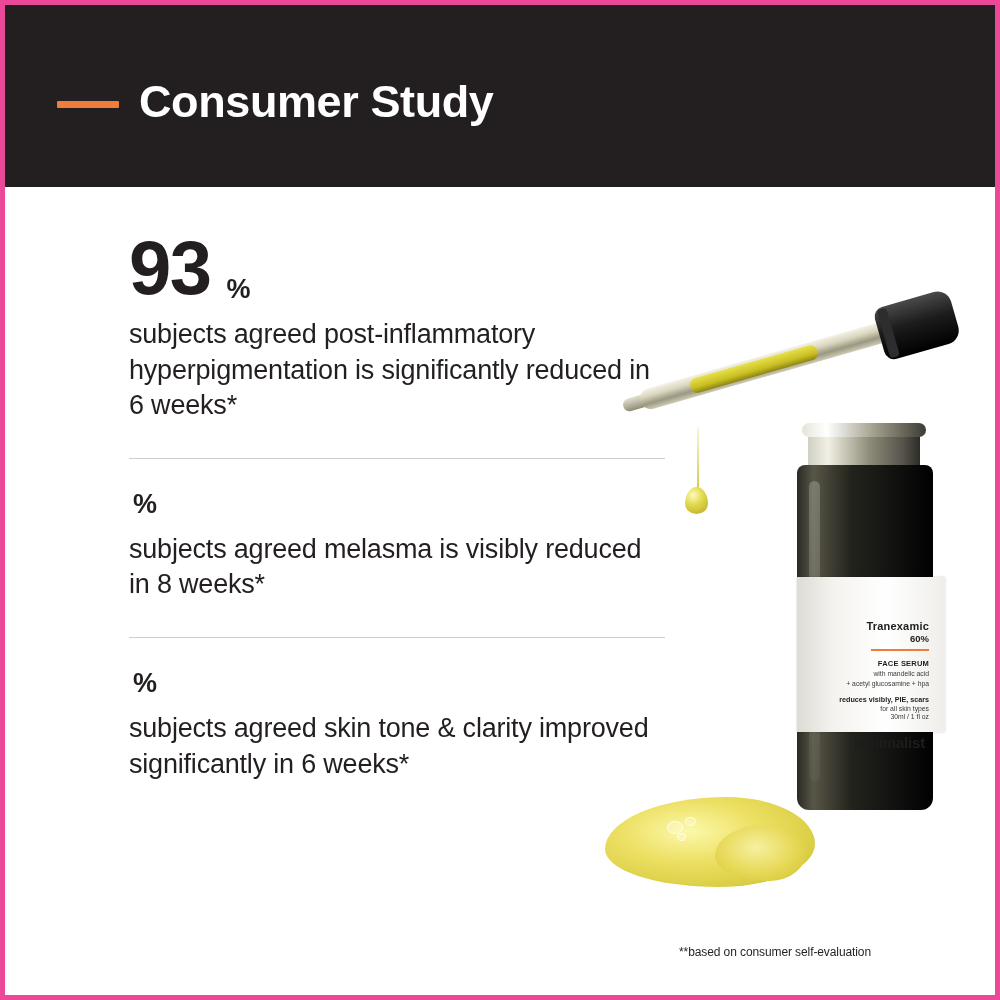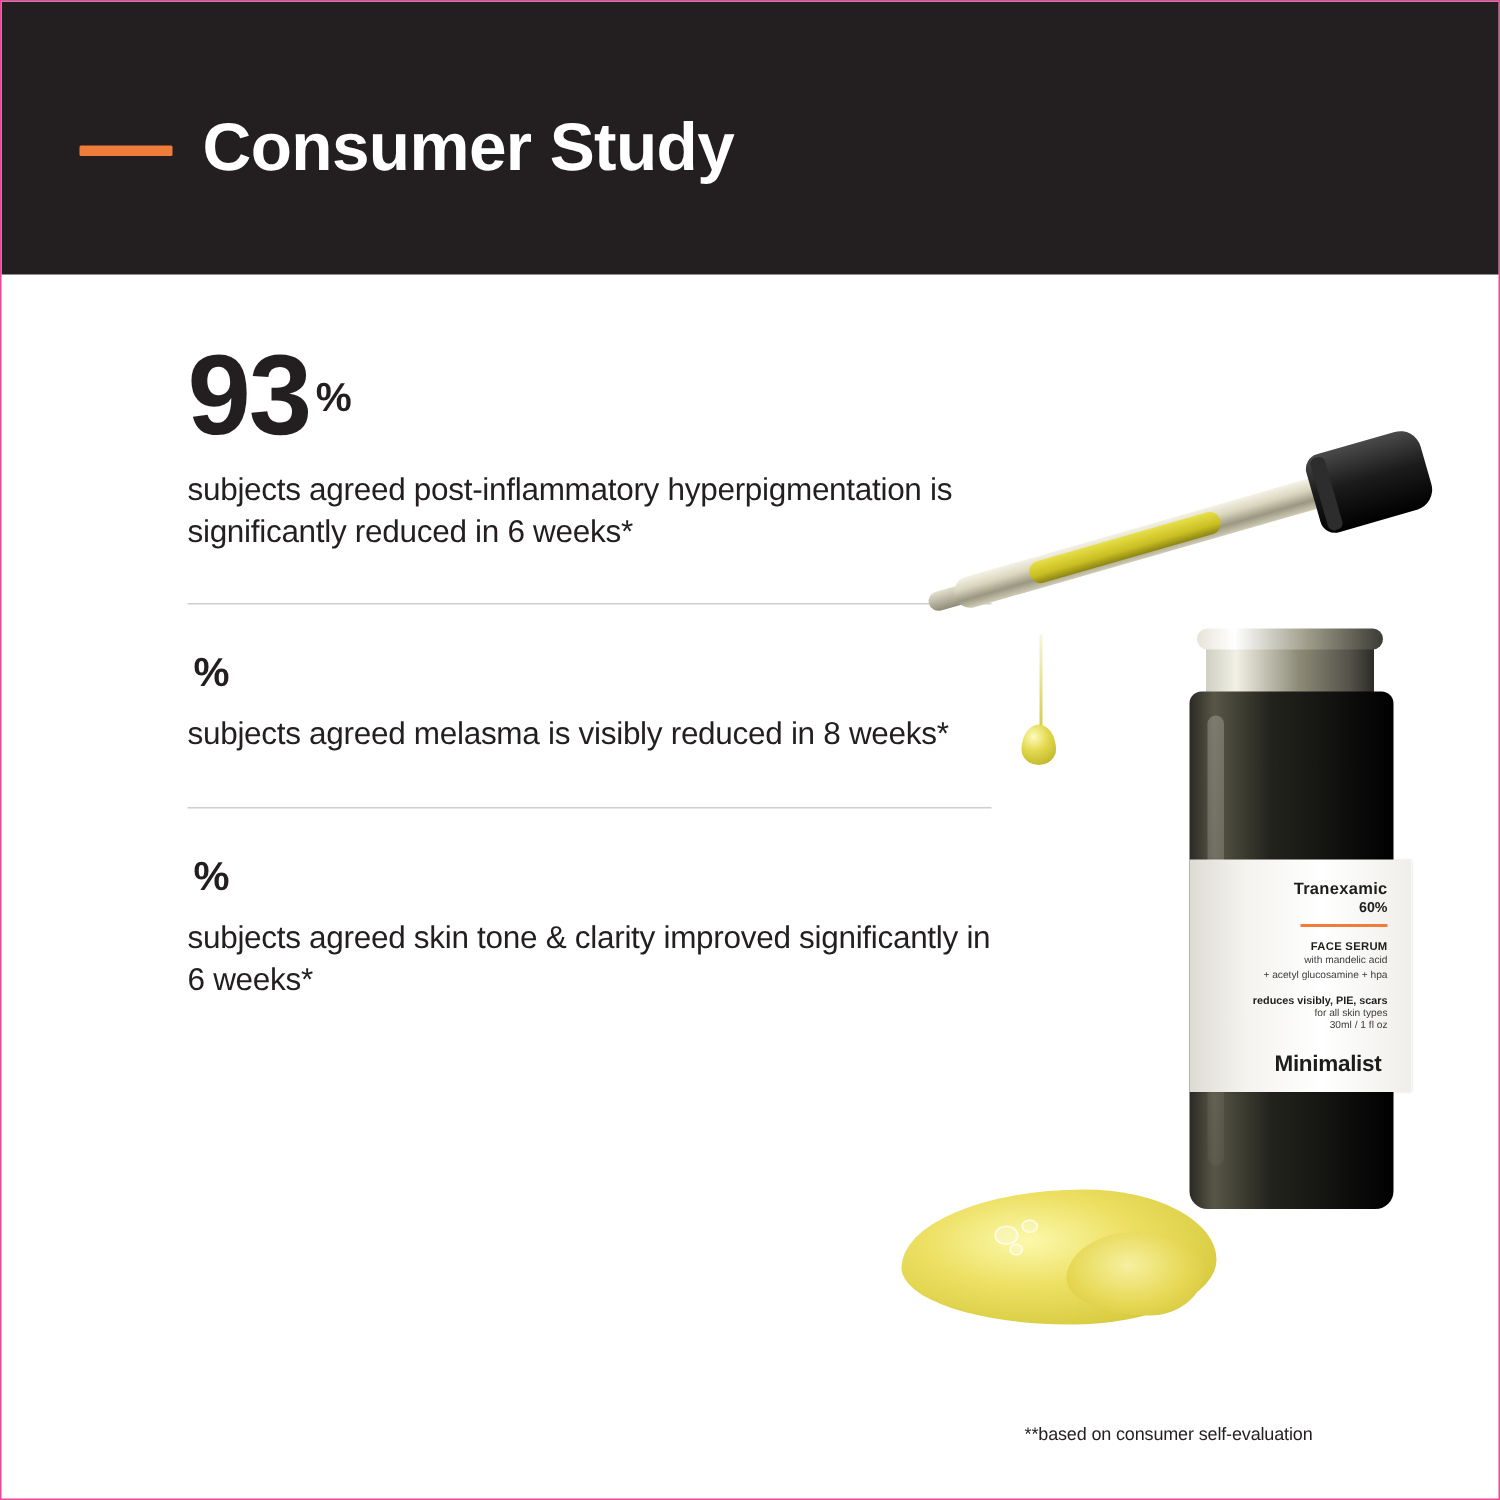--- a/index.html
+++ b/index.html
@@ -12,21 +12,21 @@
     background: #ffffff;
     font-family: "Liberation Sans", sans-serif;
     overflow: hidden;
   }
   .page {
     position: relative;
     width: 1000px;
     height: 1000px;
     background: #ffffff;
     box-sizing: border-box;
-    border: 1px solid #ec4899;
+    border: 5px solid #ec4899;
     overflow: hidden;
   }
 
   
   .header {
     position: absolute;
     left: 0;
     top: 0;
     width: 1000px;
     height: 182px;
@@ -58,40 +58,41 @@
     position: absolute;
     left: 124px;
     top: 228px;
     width: 540px;
   }
   .stat-block {
     position: relative;
   }
   .stat-number-row {
     display: flex;
-    align-items: center;
+    align-items: flex-end;
+    gap: 12px;
   }
   .stat-number {
     font-size: 76px;
     font-weight: bold;
     color: #231f20;
     line-height: 0.92;
     letter-spacing: -1.5px;
   }
   .stat-pct {
     font-size: 27px;
     font-weight: bold;
     color: #231f20;
     line-height: 1;
     margin-left: 4px;
     margin-top: 4px;
   }
   .stat-text {
     margin-top: 14px;
-    font-size: 21px;
+    font-size: 27px;
     color: #231f20;
     line-height: 1.32;
     letter-spacing: -0.2px;
   }
   .divider {
     width: 536px;
     height: 1px;
     background: #cfcfcf;
     margin: 34px 0 28px 0;
   }
@@ -246,20 +247,21 @@
     padding: 14px 10px 8px 10px;
     box-sizing: border-box;
     text-align: right;
     color: #1d1d1b;
   }
   .lbl-name {
     font-size: 11px;
     font-weight: bold;
     letter-spacing: 0.2px;
     line-height: 1.1;
+    margin-top: 29px;
   }
   .lbl-pct {
     font-size: 9.5px;
     font-weight: bold;
     margin-top: 1px;
   }
   .lbl-rule {
     width: 58px;
     height: 2px;
     background: #ef7c3a;

